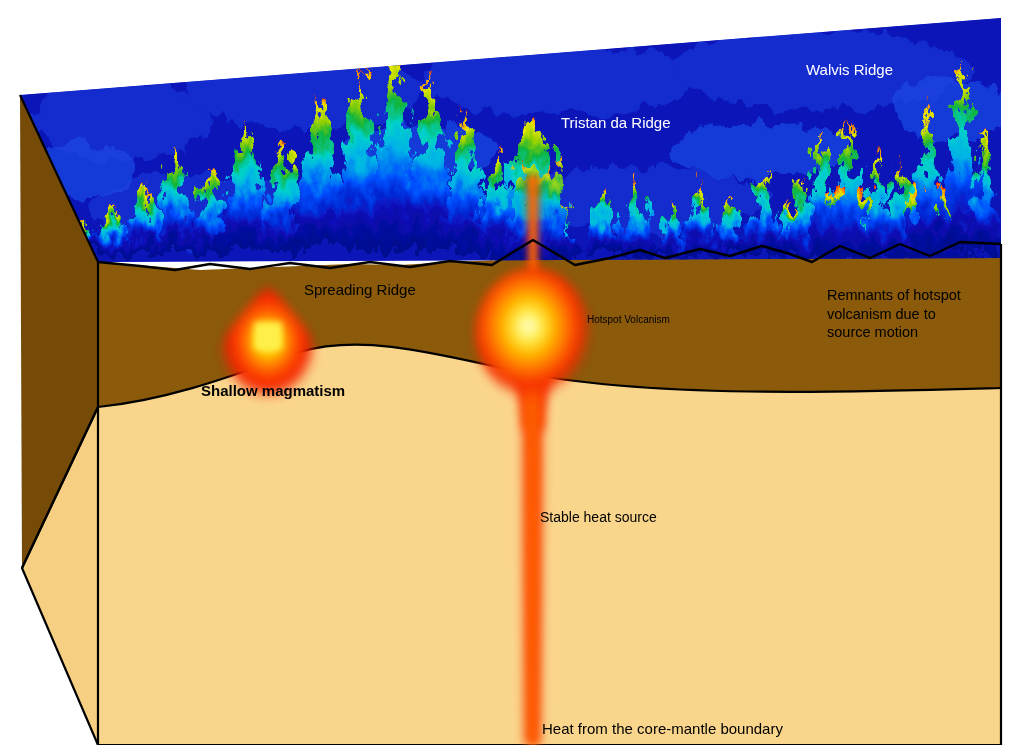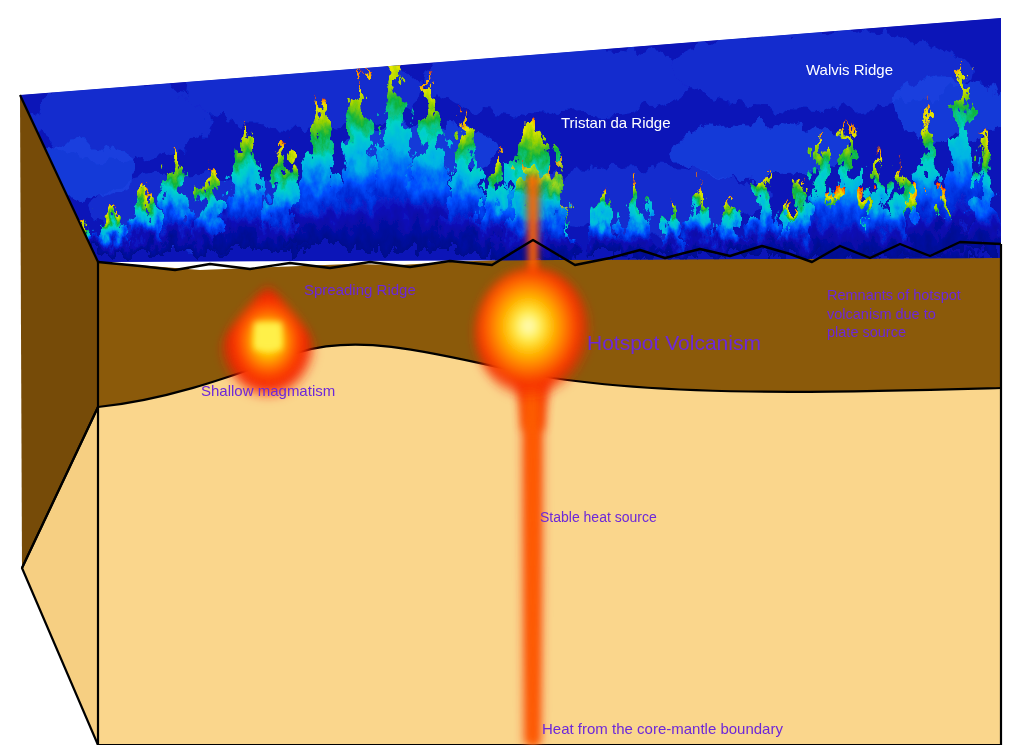--- a/index.html
+++ b/index.html
@@ -2,21 +2,21 @@
 <html><head>
 <meta charset="utf-8">
 <style>
   html,body{margin:0;padding:0;background:#ffffff;}
   body{width:1024px;height:745px;overflow:hidden;
        font-family:"Liberation Sans","DejaVu Sans",sans-serif;}
   #stage{position:relative;width:815px;height:745px;background:#fff;}
   #scene{position:absolute;inset:0;width:1024px;height:745px;}
   .lbl{position:absolute;white-space:pre;line-height:1.28;
        font-family:"Liberation Sans","DejaVu Sans",sans-serif;}
-  .lbl-dark{color:#6d28d9;}
+  .lbl-dark{color:#000000;}
   .lbl-light{color:#ffffff;}
 </style>
 </head>
 <body>
 
 <div id="stage">
 
   <svg id="scene" viewBox="0 0 1024 745" preserveAspectRatio="none">
     <defs>
 
@@ -233,23 +233,23 @@
   </svg>
 
   <div class="lbl lbl-light" style="left:806px;top:60px;font-size:15px;">Walvis Ridge</div>
 
   <div class="lbl lbl-light" style="left:561px;top:113px;font-size:15px;">Tristan da Ridge</div>
 
   <div class="lbl lbl-dark" style="left:304px;top:280px;font-size:15px;">Spreading Ridge</div>
 
   <div class="lbl lbl-dark" style="left:827px;top:286px;font-size:14.5px;">Remnants of hotspot
 volcanism due to
-plate source</div>
-
-  <div class="lbl lbl-dark" style="left:587px;top:330px;font-size:21px;">Hotspot Volcanism</div>
-
-  <div class="lbl lbl-dark" style="left:201px;top:381px;font-size:15px;">Shallow magmatism</div>
+source motion</div>
+
+  <div class="lbl lbl-dark" style="left:587px;top:314px;font-size:10px;">Hotspot Volcanism</div>
+
+  <div class="lbl lbl-dark" style="left:201px;top:381px;font-size:15px;font-weight:bold;">Shallow magmatism</div>
 
   <div class="lbl lbl-dark" style="left:540px;top:509px;font-size:14px;">Stable heat source</div>
 
   <div class="lbl lbl-dark" style="left:542px;top:719px;font-size:15px;">Heat from the core-mantle boundary</div>
 
 </div>
 
 </body></html>

